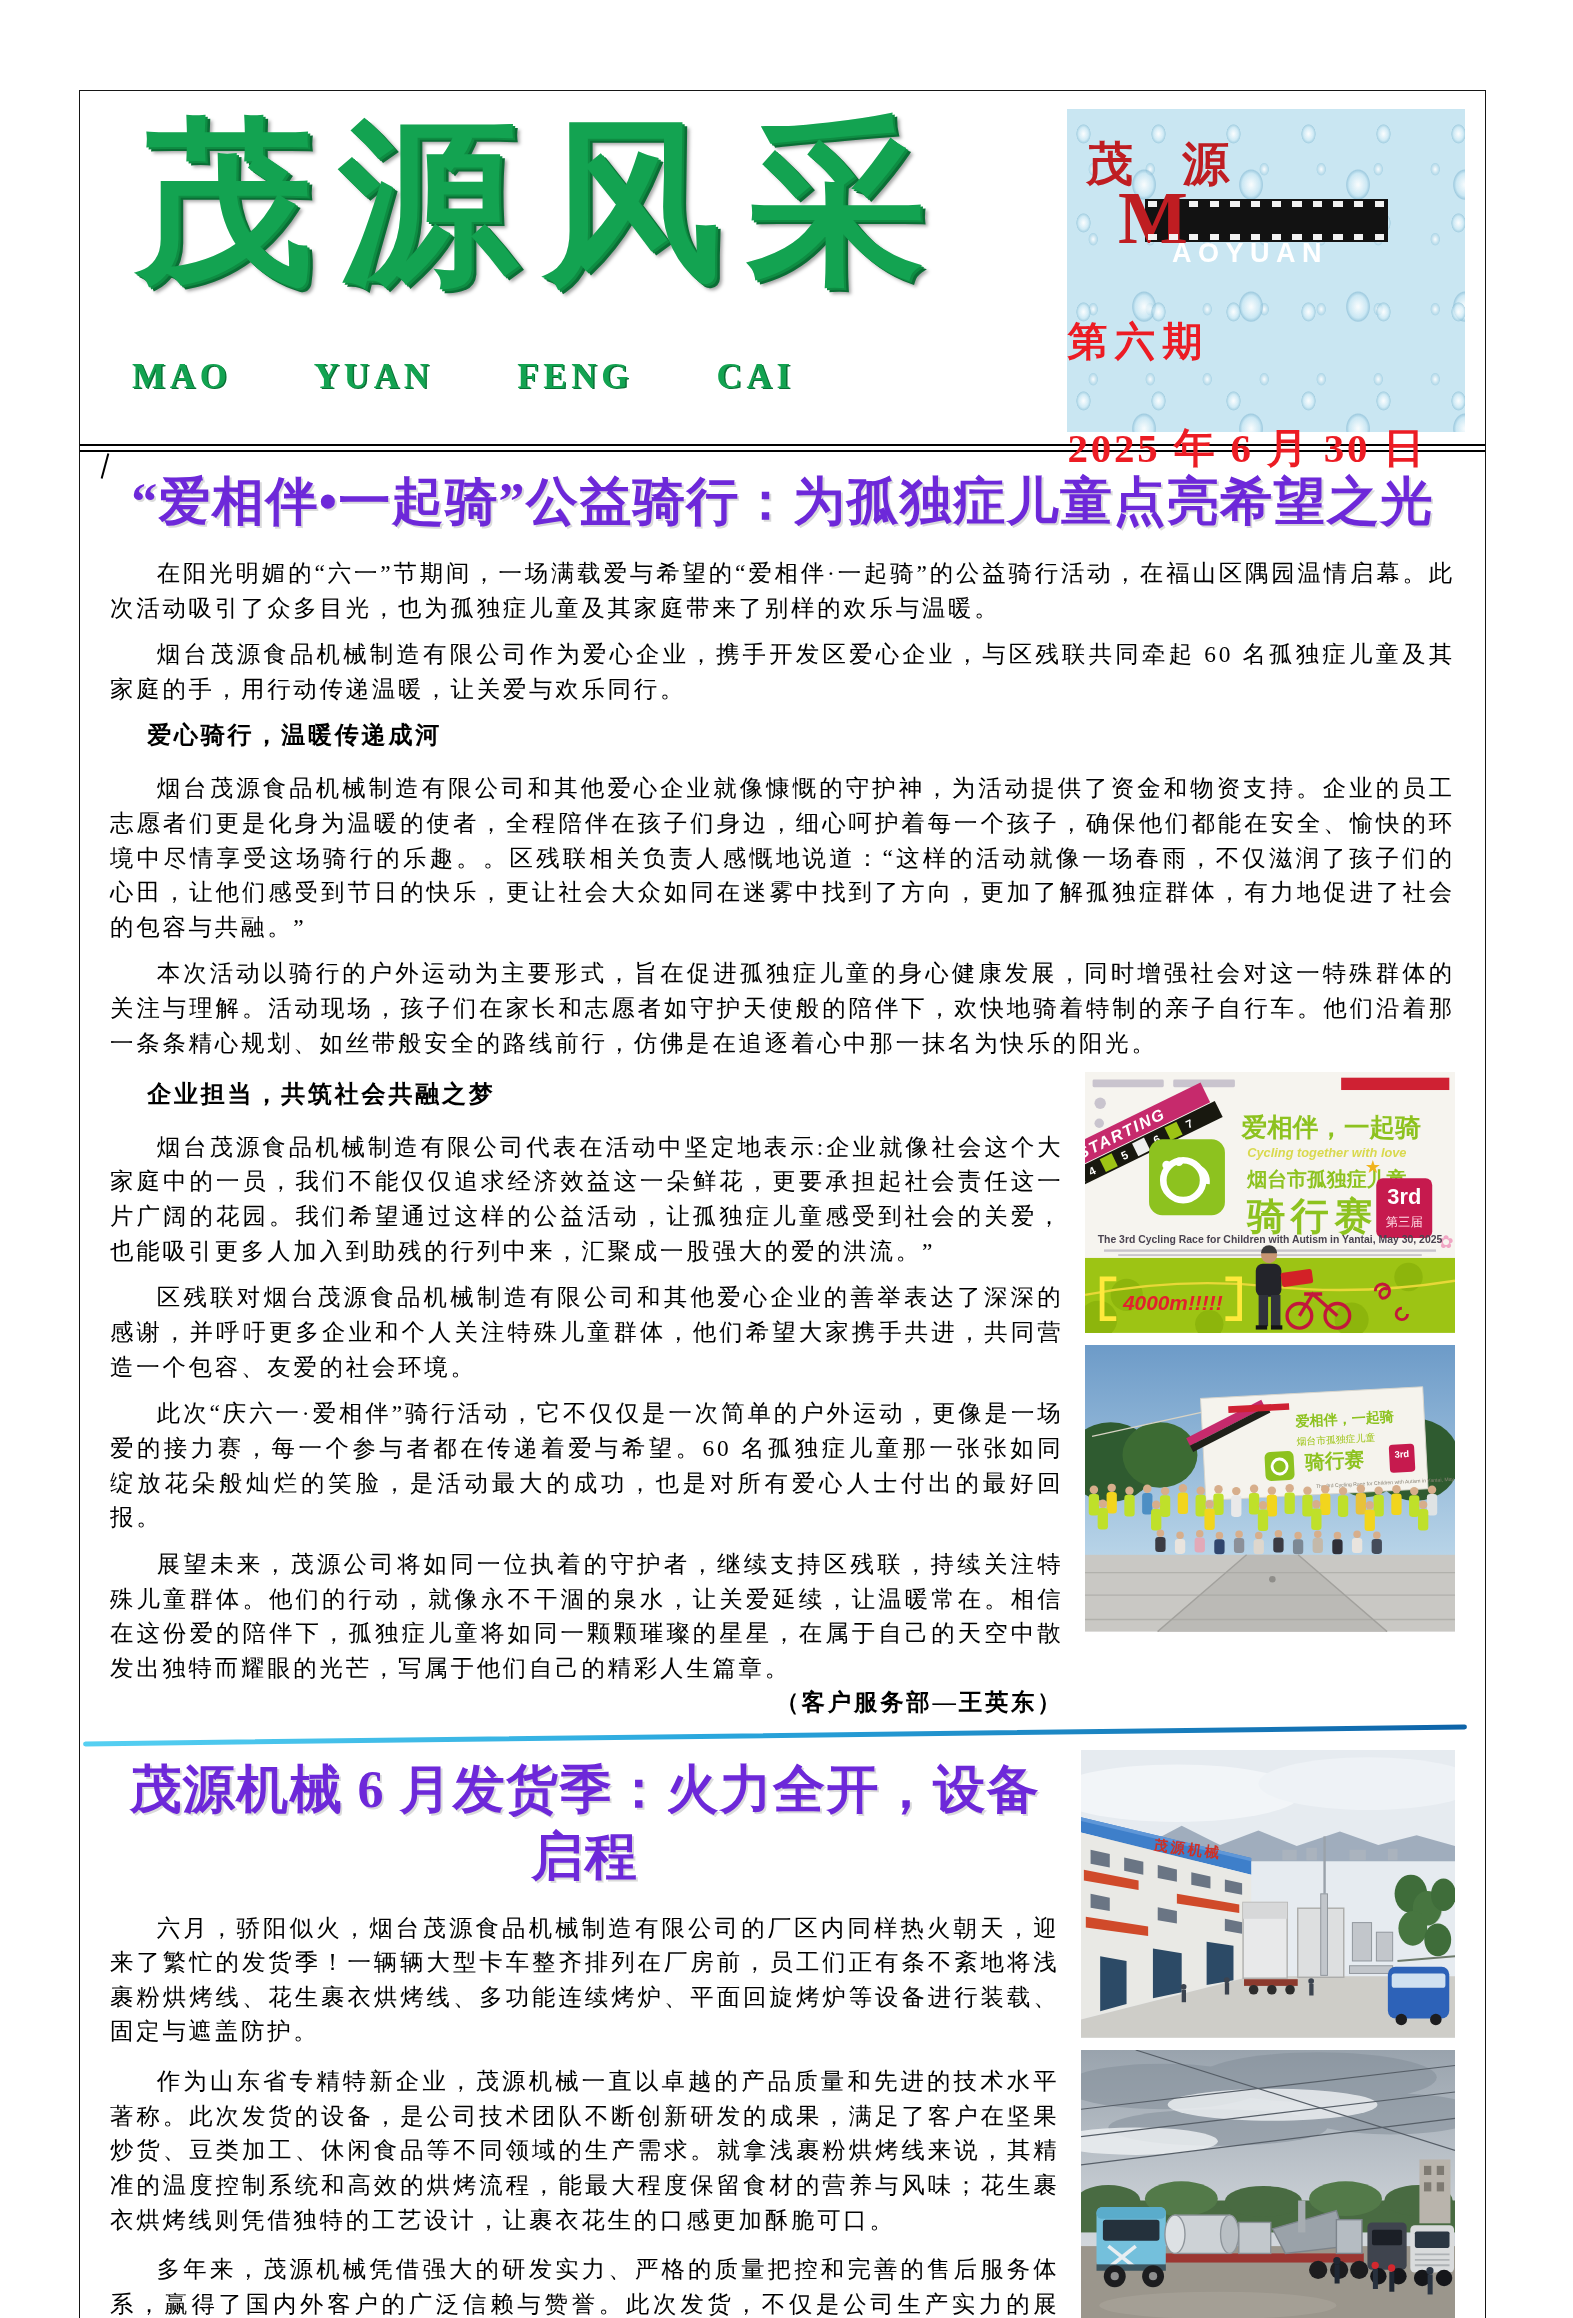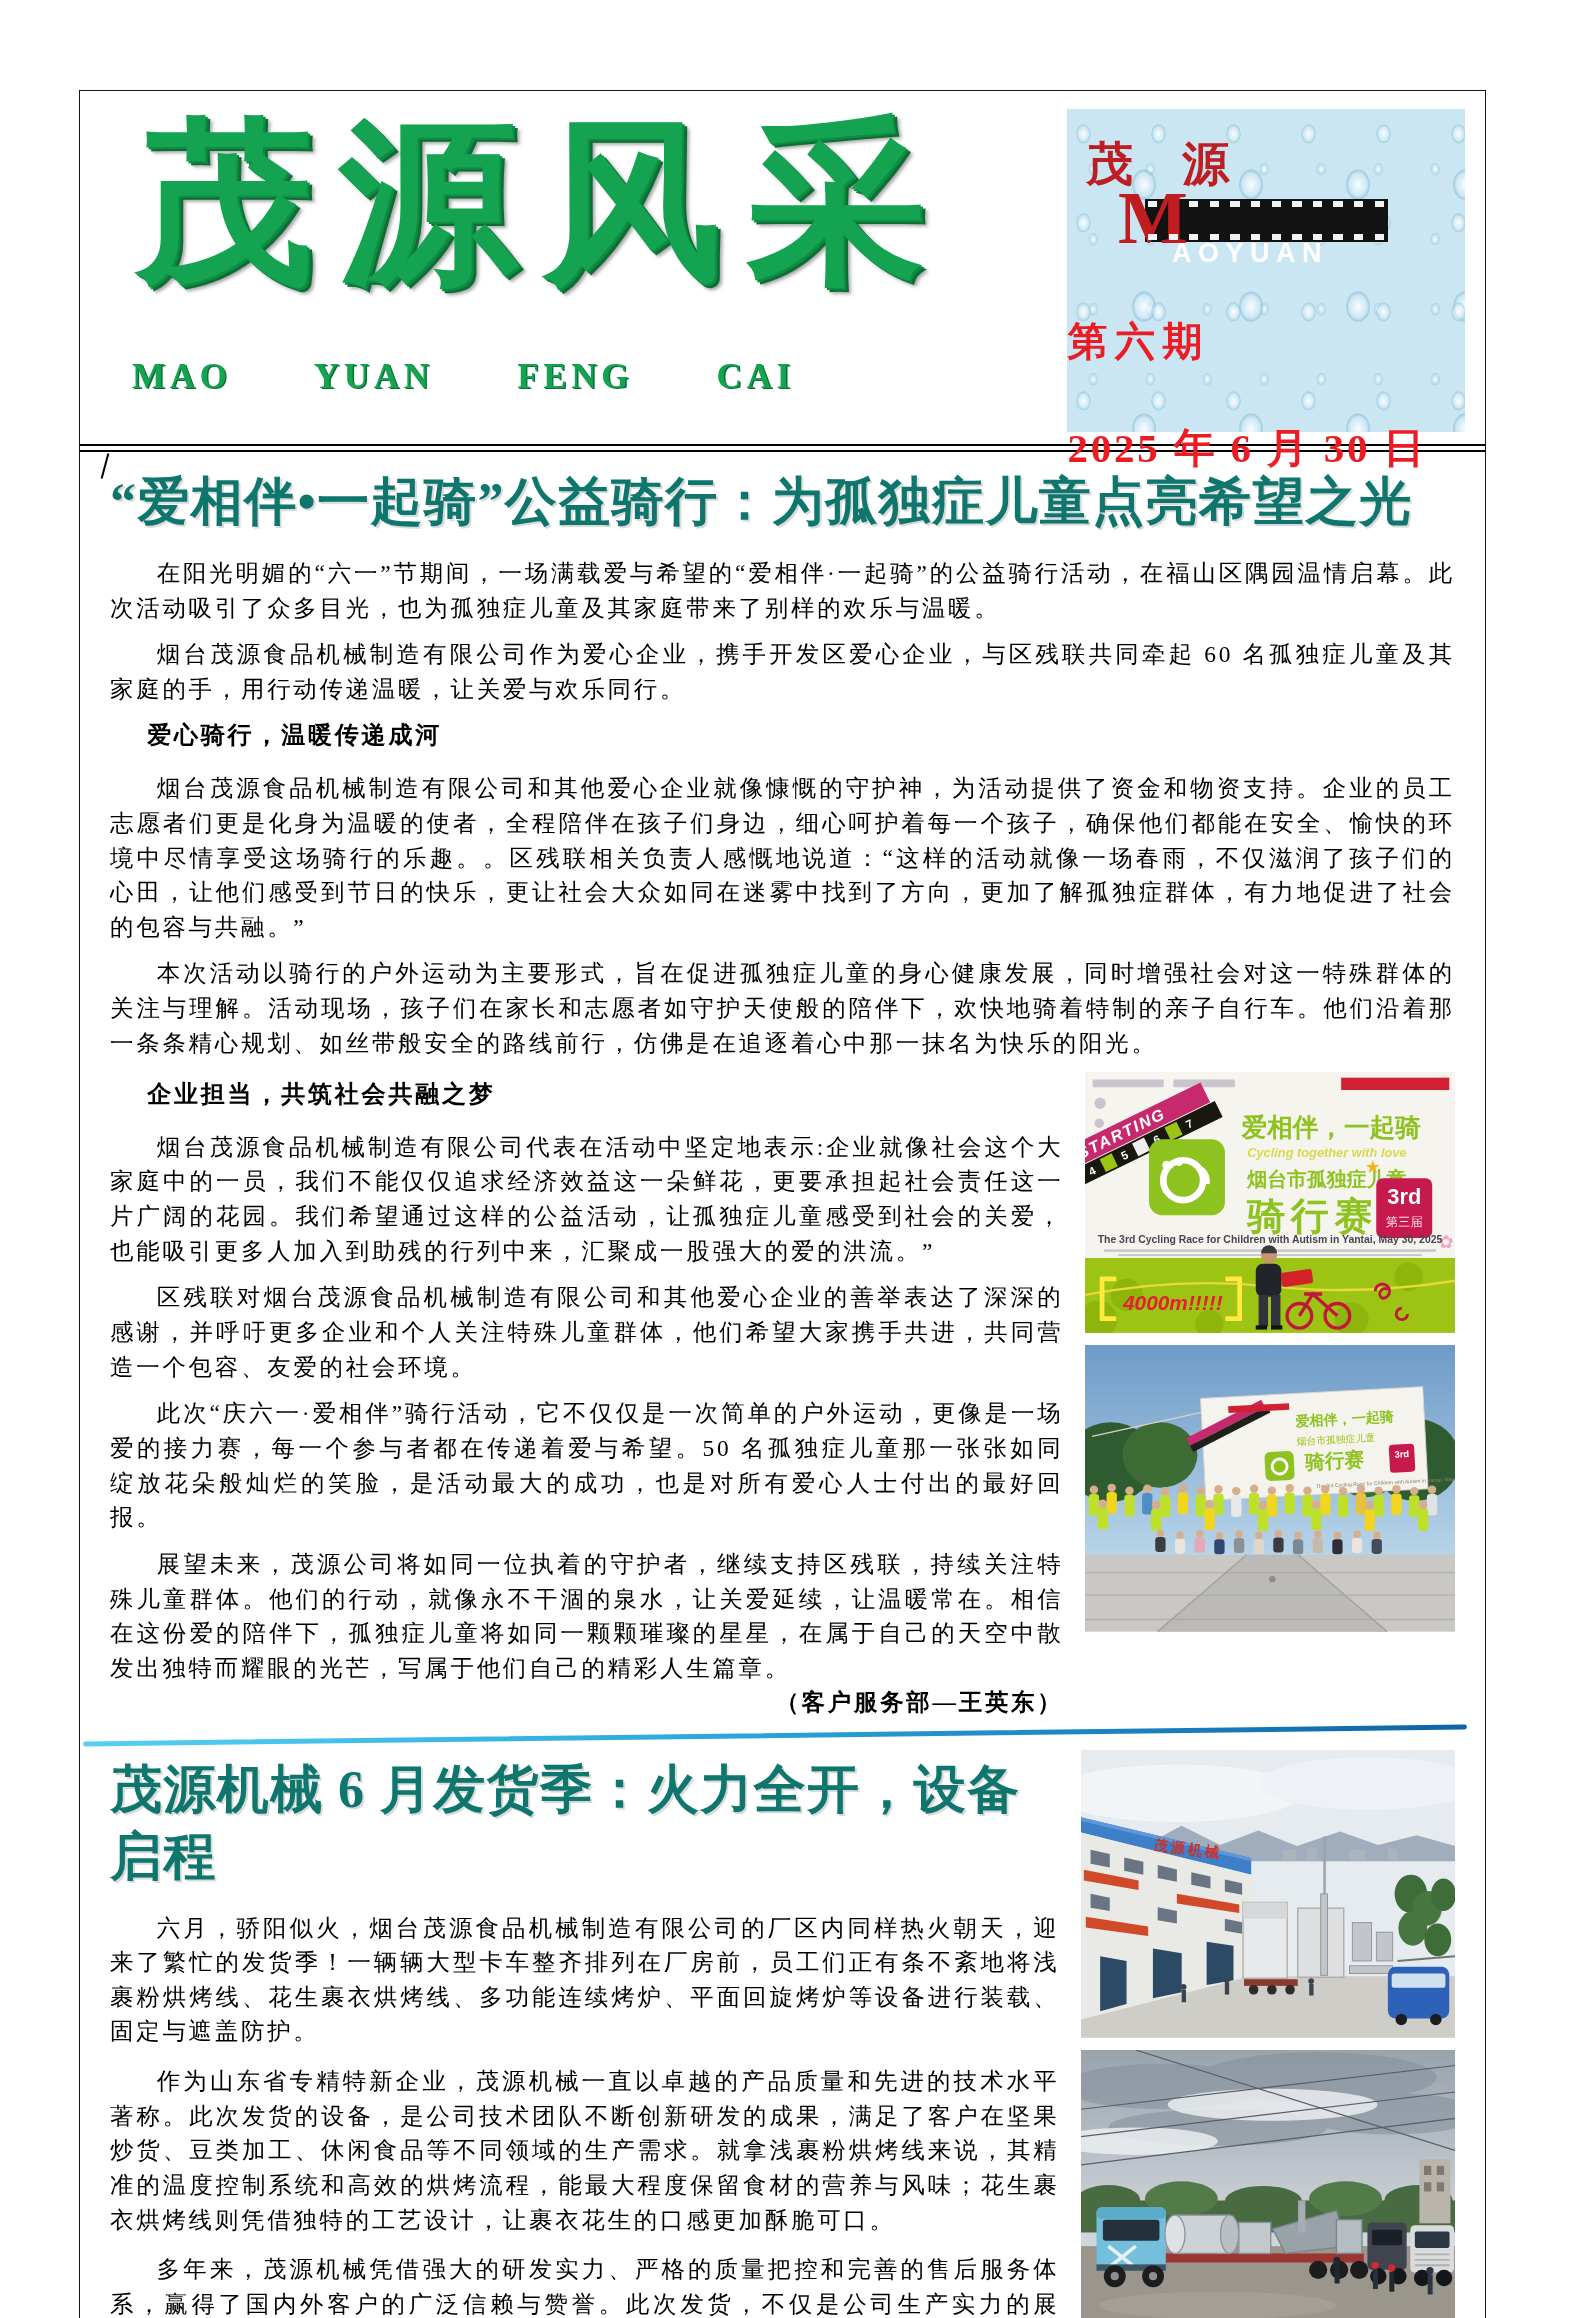--- a/index.html
+++ b/index.html
@@ -31,21 +31,21 @@
   .logo-m{position:absolute;left:-27px;top:-22.4px;font-size:74px;font-weight:bold;color:#bf1d22;}
   .logo-rest{display:inline-block;margin-left:27px;line-height:43px;font-size:27px;font-weight:bold;
              color:#ffffff;letter-spacing:6.5px;font-family:"Liberation Sans",sans-serif;margin-top:33px;}
   .issue{margin-top:72px;font-size:40px;font-weight:bold;color:#ec1c24;letter-spacing:7.5px;}
   .issue-date{margin-top:52px;font-size:41px;font-weight:bold;color:#ec1c24;letter-spacing:2.8px;}
   
   .hrule{flex:0 0 auto;height:3.7px;border-top:2.8px solid #000;border-bottom:2.3px solid #000;}
   .stray{position:absolute;left:24px;top:362px;width:1.9px;height:26px;background:#000;transform:rotate(15deg);}
   
   .article{flex:0 0 auto;padding:0 30px;}
-  .article h1{font-size:52px;line-height:1.3;font-weight:800;color:#0f766e;text-align:left;
+  .article h1{font-size:52px;line-height:1.3;font-weight:800;color:#6d28d9;text-align:center;
               letter-spacing:1.4px;margin:16px 0 20.6px;text-shadow:1.9px 2.3px 0 #dadada;}
   .a2 h1{margin:5.6px 0 19.6px;}
   .para{font-size:23.4px;line-height:1.48;letter-spacing:2.8px;text-indent:2em;text-align:justify;margin:0 0 12px;}
   .a2 .para{margin-bottom:15px;}
   .subhead{font-size:24px;line-height:1.45;font-weight:bold;letter-spacing:2.8px;margin:4.7px 0 18px;text-indent:1.55em;}
   .attr{float:right;font-weight:bold;letter-spacing:2.8px;}
   .cols{display:flex;gap:21.5px;}
   .coltext{flex:1 1 auto;min-width:0;}
   .colphotos{flex:0 0 370px;display:flex;flex-direction:column;gap:12px;}
   .a2 .colphotos{flex-basis:374px;}
@@ -82,21 +82,21 @@
     <p class="para">烟台茂源食品机械制造有限公司作为爱心企业，携手开发区爱心企业，与区残联共同牵起 60 名孤独症儿童及其家庭的手，用行动传递温暖，让关爱与欢乐同行。</p>
     <h3 class="subhead">爱心骑行，温暖传递成河</h3>
     <p class="para">烟台茂源食品机械制造有限公司和其他爱心企业就像慷慨的守护神，为活动提供了资金和物资支持。企业的员工志愿者们更是化身为温暖的使者，全程陪伴在孩子们身边，细心呵护着每一个孩子，确保他们都能在安全、愉快的环境中尽情享受这场骑行的乐趣。。区残联相关负责人感慨地说道：“这样的活动就像一场春雨，不仅滋润了孩子们的心田，让他们感受到节日的快乐，更让社会大众如同在迷雾中找到了方向，更加了解孤独症群体，有力地促进了社会的包容与共融。”</p>
     <p class="para">本次活动以骑行的户外运动为主要形式，旨在促进孤独症儿童的身心健康发展，同时增强社会对这一特殊群体的关注与理解。活动现场，孩子们在家长和志愿者如守护天使般的陪伴下，欢快地骑着特制的亲子自行车。他们沿着那一条条精心规划、如丝带般安全的路线前行，仿佛是在追逐着心中那一抹名为快乐的阳光。</p>
 
     <div class="cols">
       <div class="coltext">
         <h3 class="subhead">企业担当，共筑社会共融之梦</h3>
         <p class="para">烟台茂源食品机械制造有限公司代表在活动中坚定地表示:企业就像社会这个大家庭中的一员，我们不能仅仅追求经济效益这一朵鲜花，更要承担起社会责任这一片广阔的花园。我们希望通过这样的公益活动，让孤独症儿童感受到社会的关爱，也能吸引更多人加入到助残的行列中来，汇聚成一股强大的爱的洪流。”</p>
         <p class="para">区残联对烟台茂源食品机械制造有限公司和其他爱心企业的善举表达了深深的感谢，并呼吁更多企业和个人关注特殊儿童群体，他们希望大家携手共进，共同营造一个包容、友爱的社会环境。</p>
-        <p class="para">此次“庆六一·爱相伴”骑行活动，它不仅仅是一次简单的户外运动，更像是一场爱的接力赛，每一个参与者都在传递着爱与希望。50 名孤独症儿童那一张张如同绽放花朵般灿烂的笑脸，是活动最大的成功，也是对所有爱心人士付出的最好回报。</p>
+        <p class="para">此次“庆六一·爱相伴”骑行活动，它不仅仅是一次简单的户外运动，更像是一场爱的接力赛，每一个参与者都在传递着爱与希望。60 名孤独症儿童那一张张如同绽放花朵般灿烂的笑脸，是活动最大的成功，也是对所有爱心人士付出的最好回报。</p>
         <p class="para"><span>展望未来，茂源公司将如同一位执着的守护者，继续支持区残联，持续关注特殊儿童群体。他们的行动，就像永不干涸的泉水，让关爱延续，让温暖常在。相信在这份爱的陪伴下，孤独症儿童将如同一颗颗璀璨的星星，在属于自己的天空中散发出独特而耀眼的光芒，写属于他们自己的精彩人生篇章。</span><span class="attr">（客户服务部—王英东）</span></p>
       </div>
 
       <div class="colphotos">
 
         <svg class="photo" viewBox="0 0 780 550" xmlns="http://www.w3.org/2000/svg">
           <rect width="780" height="550" fill="#fdfdfc"></rect>
           <rect width="780" height="392" fill="#f6f4ef"></rect>
           <g fill="#c9c4ce">
             <rect x="16" y="16" width="150" height="16" rx="3"></rect>

